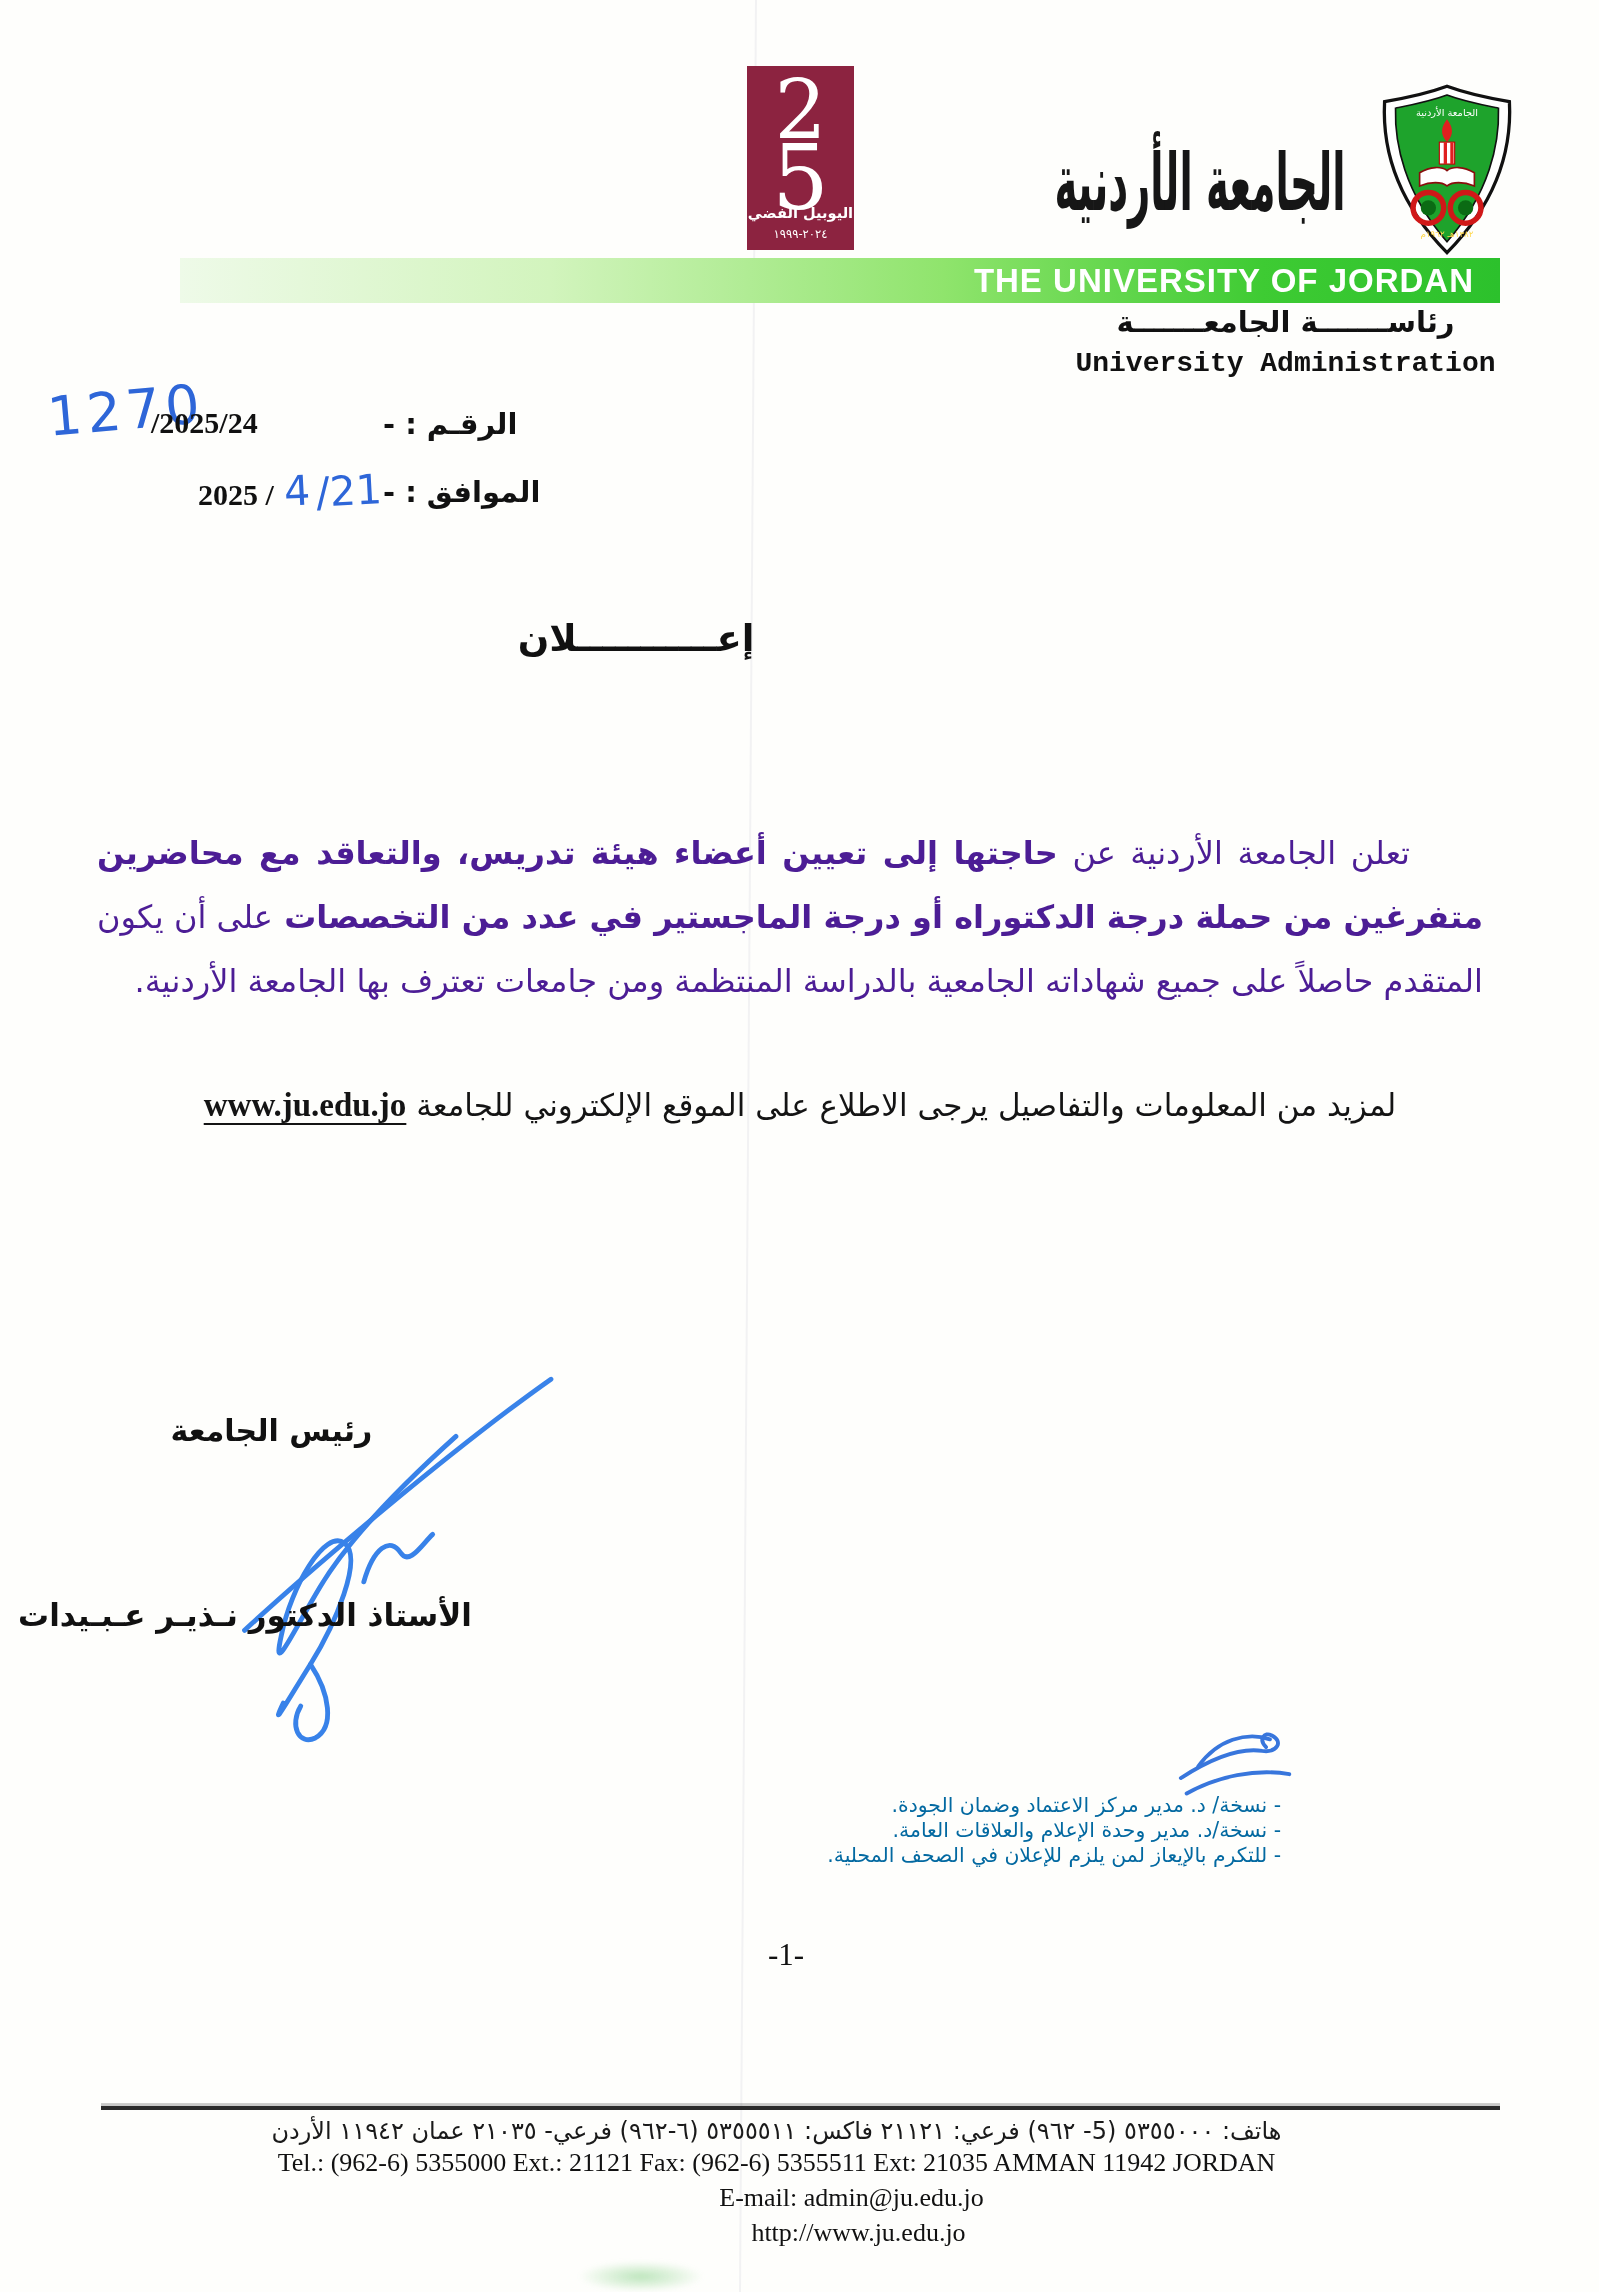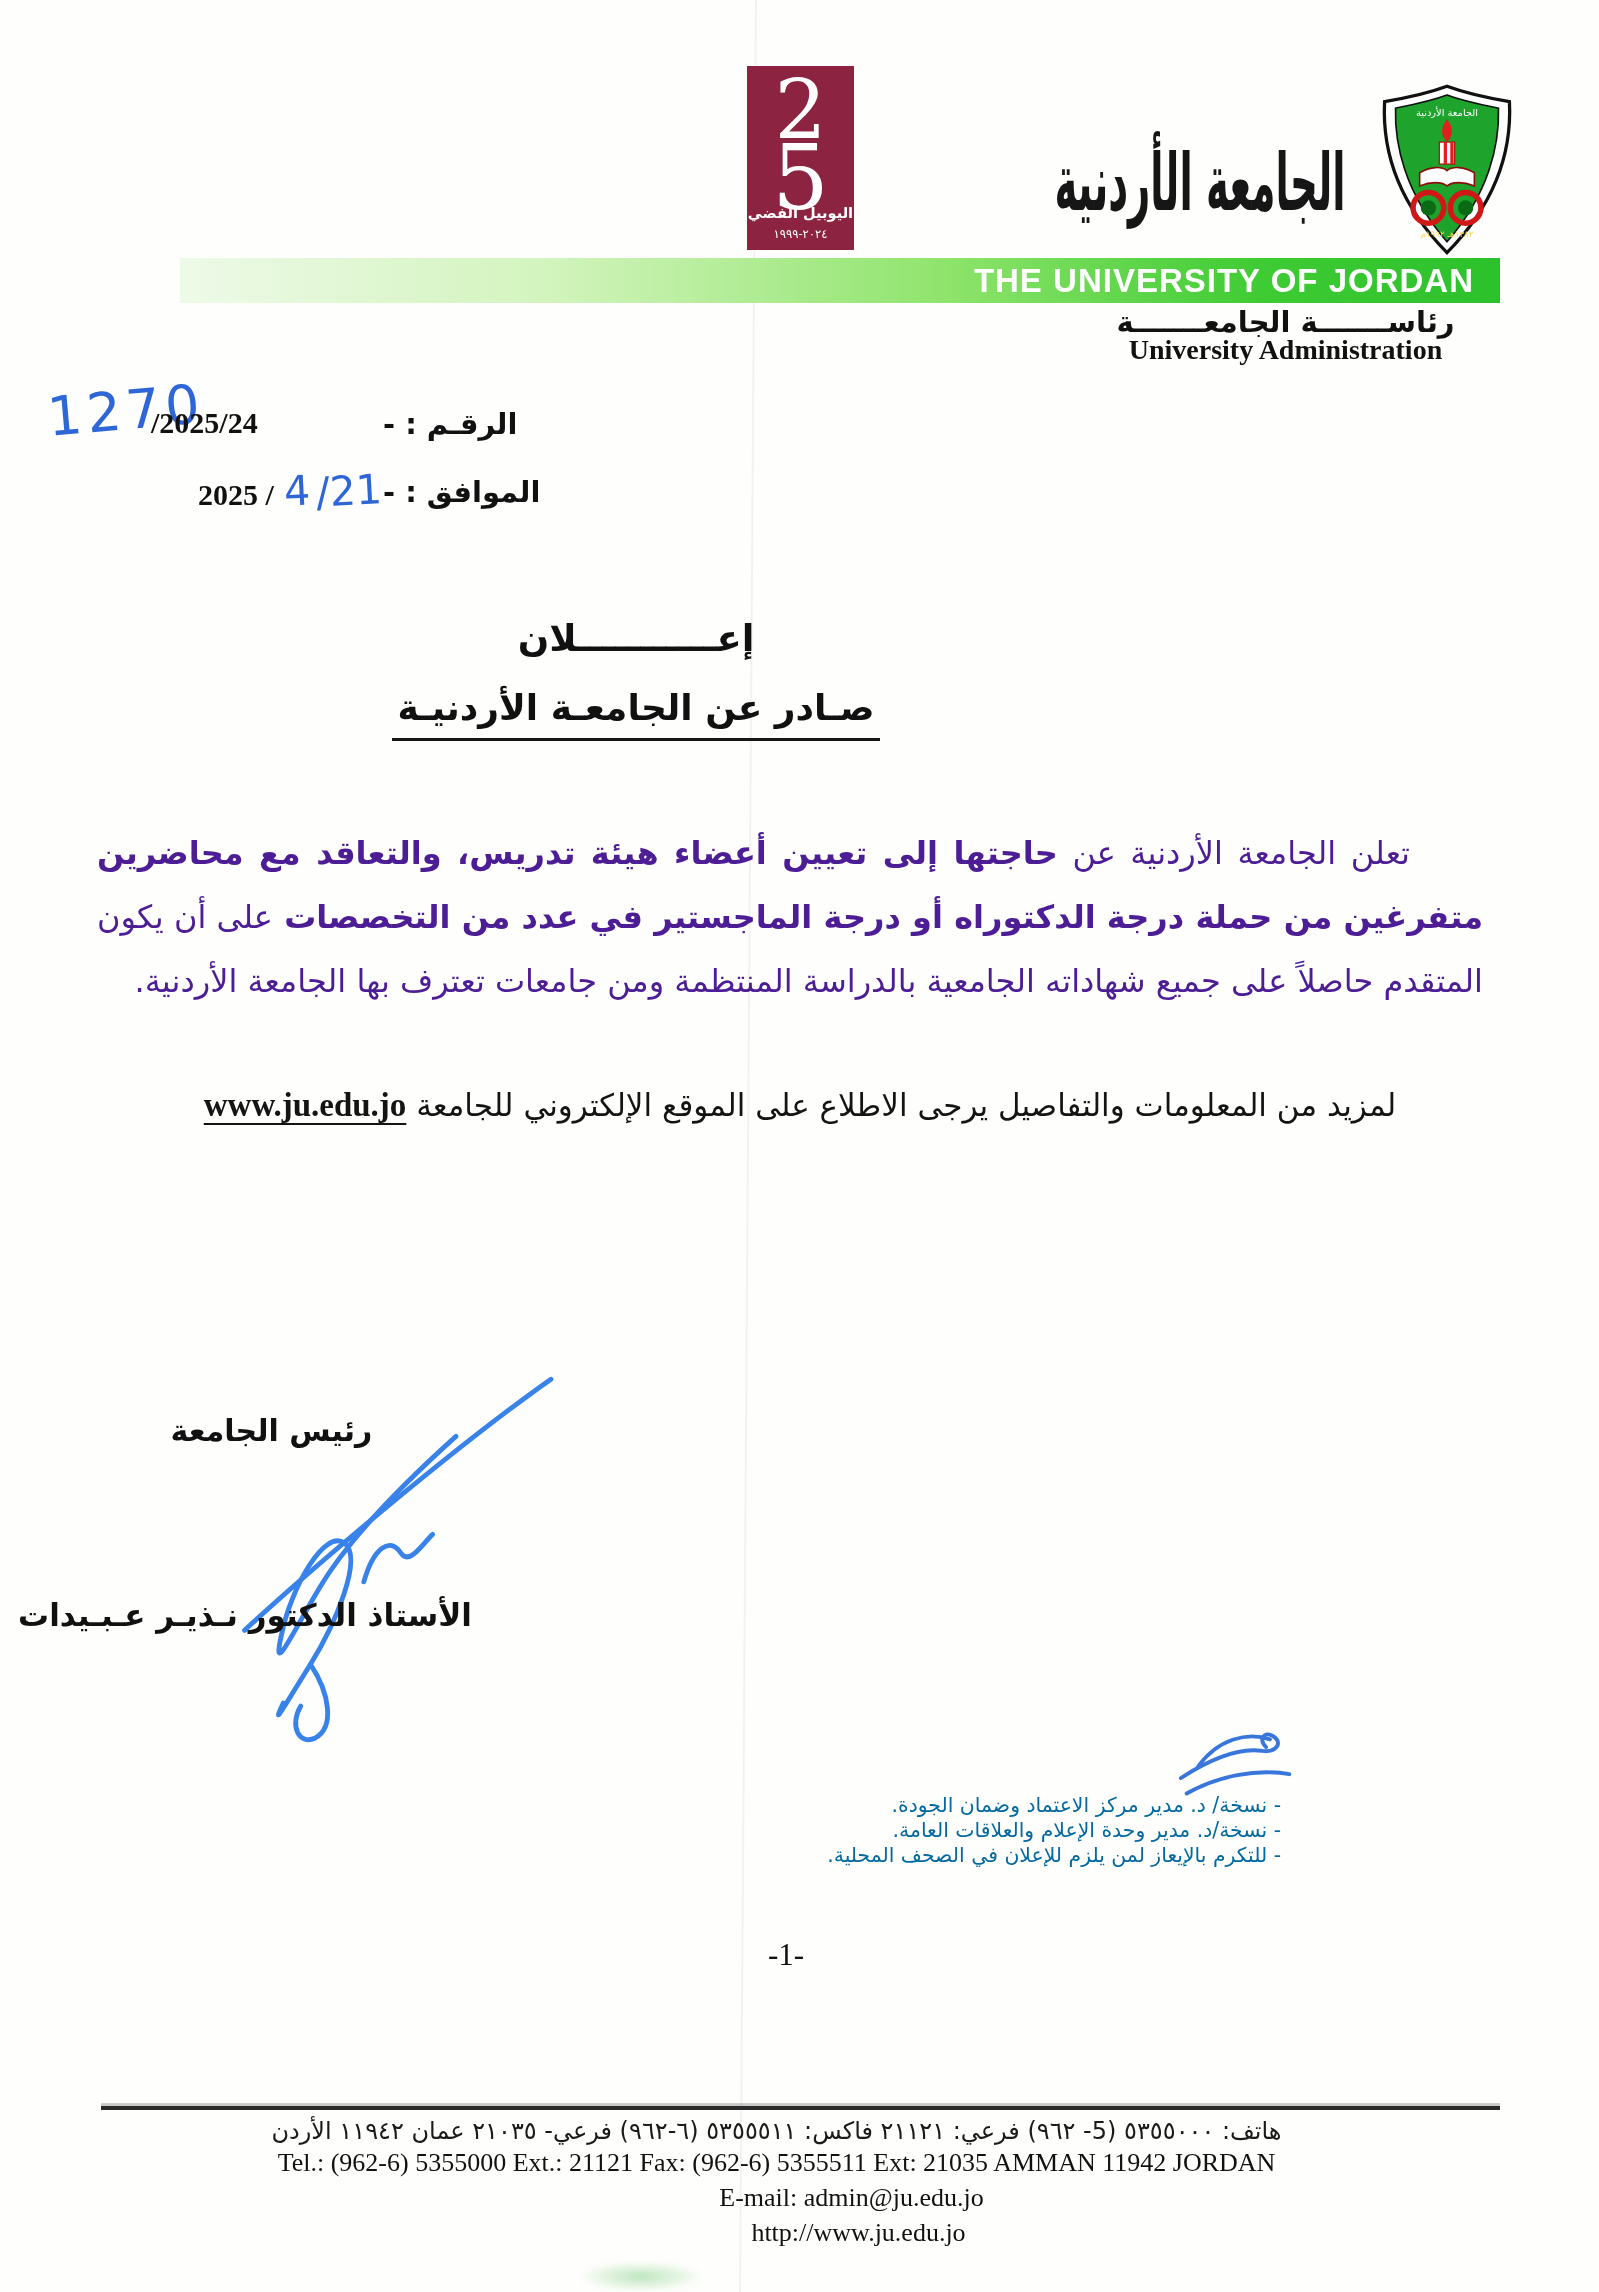--- a/index.html
+++ b/index.html
@@ -32,22 +32,22 @@
     left:180px;top:258px;width:1320px;height:45px;
     background:linear-gradient(to right,#eefae8 0%,#d2f4bd 28%,#8fe46c 58%,#3ecb33 82%,#2cc12c 100%);
     display:flex;align-items:center;justify-content:flex-end;
   }
   .green-bar-text{
     color:#fff;font-weight:bold;font-size:33px;letter-spacing:1px;
     padding-right:26px;font-family:"Liberation Sans","DejaVu Sans",sans-serif;
   }
   .dept-ar{left:1067px;top:305px;width:437px;text-align:center;
     font-size:29px;font-weight:bold;direction:rtl;}
-  .dept-en{left:1067px;top:334px;width:437px;text-align:center;
-    font-family:Liberation Serif, serif;font-weight:bold;font-size:28px;}
+  .dept-en{left:1067px;top:348px;width:437px;text-align:center;
+    font-family:Liberation Mono, monospace;font-weight:bold;font-size:28px;}
   
   .hand{color:#2e66d8;}
   .hand-number{left:45px;top:386px;font-size:54px;letter-spacing:4.9px;
     transform:rotate(-5deg);transform-origin:left top;}
   .ref-printed{font-family:"Liberation Serif","DejaVu Serif",serif;font-weight:bold;font-size:30px;}
   .ref-number-printed{left:151px;top:406px;}
   .ref-label{font-size:29px;font-weight:bold;direction:rtl;white-space:nowrap;}
   .ref-number-label{left:383px;top:407px;}
   .ref-date-segs{left:198px;top:467px;direction:ltr;}
   .ref-date-label{left:383px;top:475px;}
@@ -141,23 +141,20 @@
   <div class="abs dept-en">University Administration</div>
 
   <div class="abs hand hand-number">1270</div>
   <div class="abs ref-printed ref-number-printed" dir="ltr">/2025/24</div>
   <div class="abs ref-label ref-number-label">الرقـم : -</div>
 
   <div class="abs ref-printed ref-date-segs"><span>2025 / </span><span class="seg-hand">4</span><span class="seg-hand"> /21</span></div>
   <div class="abs ref-label ref-date-label">الموافق : -</div>
 
   <div class="abs title1">إعـــــــــــلان</div>
-  <div class="abs title2">
-    <span>صـادر عن الجامعـة الأردنيـة</span>
-  </div>
 
   <div class="abs paragraph"><span>تعلن الجامعة الأردنية عن </span><span class="seg-bold">حاجتها إلى تعيين أعضاء هيئة تدريس، والتعاقد مع محاضرين متفرغين من حملة درجة الدكتوراه أو درجة الماجستير في عدد من التخصصات </span><span>على أن يكون المتقدم حاصلاً على جميع شهاداته الجامعية بالدراسة المنتظمة ومن جامعات تعترف بها الجامعة الأردنية.</span></div>
 
   <div class="abs info-line"><span>لمزيد من المعلومات والتفاصيل يرجى الاطلاع على الموقع الإلكتروني للجامعة </span><span class="seg-underline seg-serif" dir="ltr">www.ju.edu.jo</span></div>
 
   <div class="abs president-title">رئيس الجامعة</div>
 
   <svg class="abs sig-svg" width="417" height="403" viewBox="0 0 430 415">
     <g fill="none" stroke="#2e7ce8" stroke-width="5" stroke-linecap="round" opacity="0.95">
       <path d="M 82,295 C 150,232 300,105 398,36"></path>

